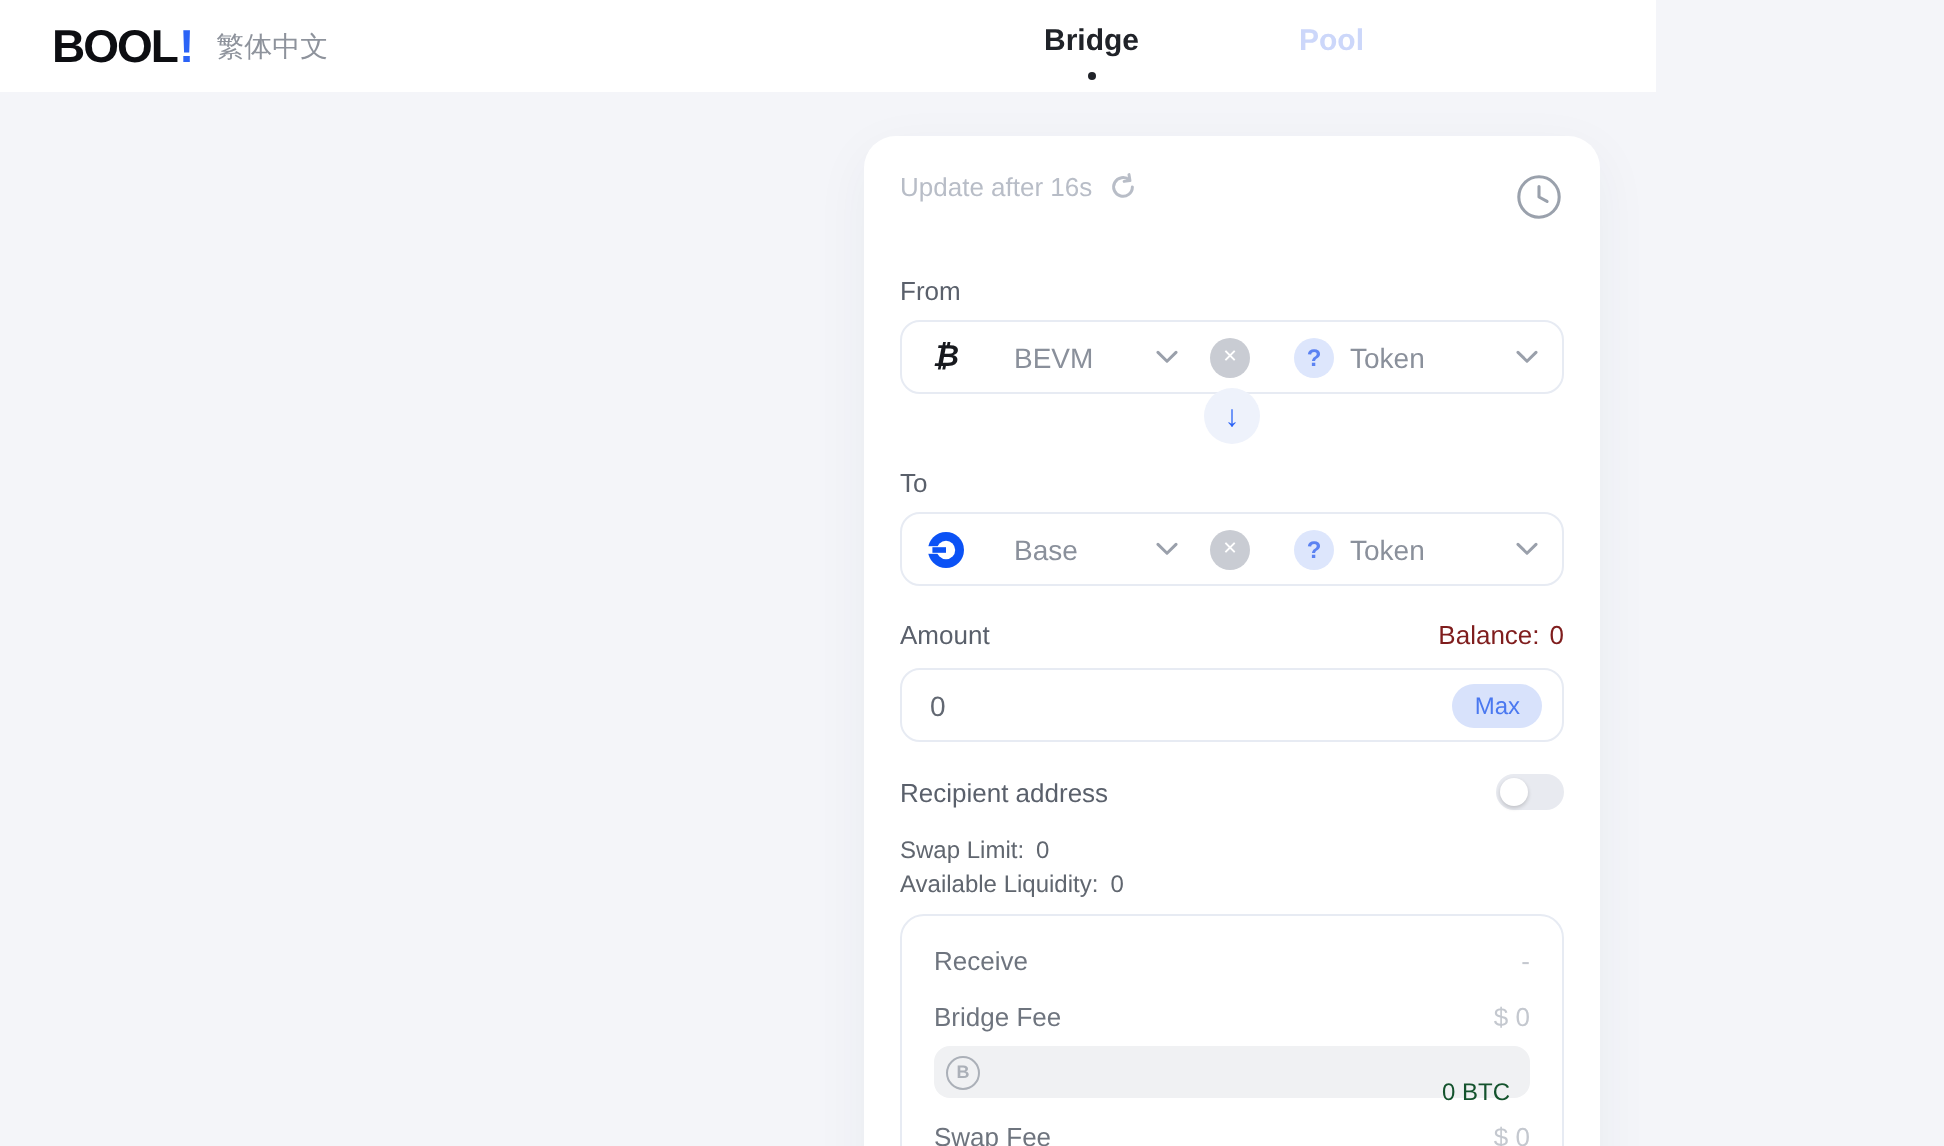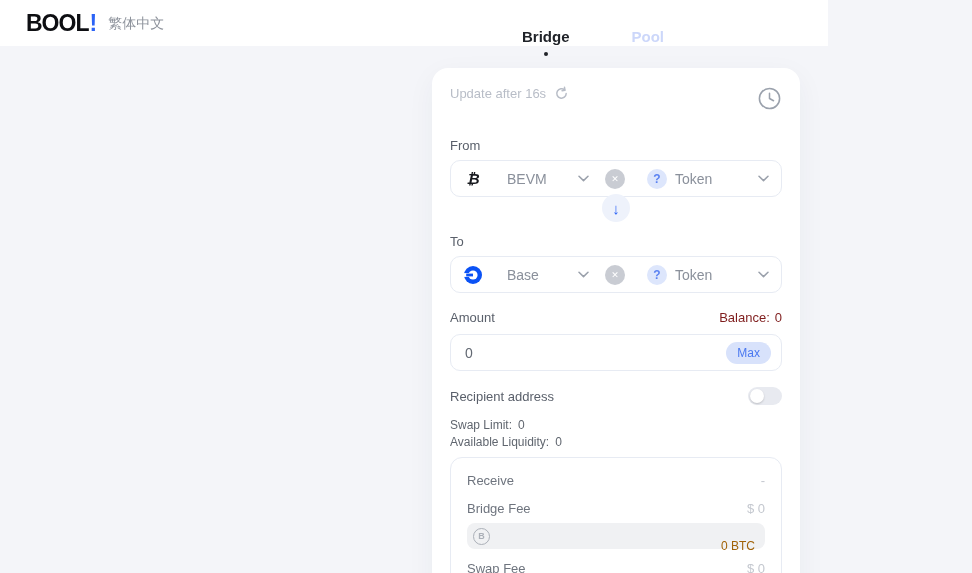--- a/index.html
+++ b/index.html
@@ -13,21 +13,21 @@
   
   .topbar {
     position:absolute; top:0; left:0; width:828px; height:46px;
     background:#ffffff;
   }
   .brand { position:absolute; left:26px; top:10px; display:flex; align-items:center; }
   .logo { font-size:23px; font-weight:900; letter-spacing:-1px; color:#0d0e12; }
   .logo .bang { color:#2b63f6; margin-left:1px; }
   .lang { margin-left:12px; font-size:14px; color:#8e939c; cursor:pointer; }
 
-  .tabs { position:absolute; left:522px; top:28px; display:flex; gap:62px; }
+  .tabs { position:absolute; left:522px; top:12px; display:flex; gap:80px; }
   .tab { position:relative; font-size:15px; cursor:pointer; }
   .tab.active { color:#202329; font-weight:600; }
   .tab.inactive { color:#ccd7fa; font-weight:600; }
   .tab-dot {
     position:absolute; left:50%; transform:translateX(-50%); bottom:-11px;
     width:4px; height:4px; border-radius:50%; background:#202329;
   }
 
   
   .card {
@@ -117,21 +117,21 @@
   .sum-value { margin-left:auto; color:#c4c8cf; }
   .fee-bar {
     margin-top:7px; height:26px; background:#f0f1f3; border-radius:8px;
     display:flex; align-items:center; padding:0 10px 0 6px;
   }
   .coin-circle {
     width:17px; height:17px; border-radius:50%; border:1.6px solid #abb0b8;
     color:#abb0b8; font-size:9px; font-weight:bold;
     display:flex; align-items:center; justify-content:center;
   }
-  .fee-amount { margin-left:auto; font-size:12px; color:#a16207;margin-top:20px; }
+  .fee-amount { margin-left:auto; font-size:12px; color:#14532d;margin-top:20px; }
   .swap-fee-row { margin-top:12px; }
 </style>
 </head>
 <body>
 
 <div class="topbar">
   <div class="brand">
     <div class="logo"><span>BOOL</span><span class="bang">!</span></div>
     <div class="lang">繁体中文</div>
   </div>

